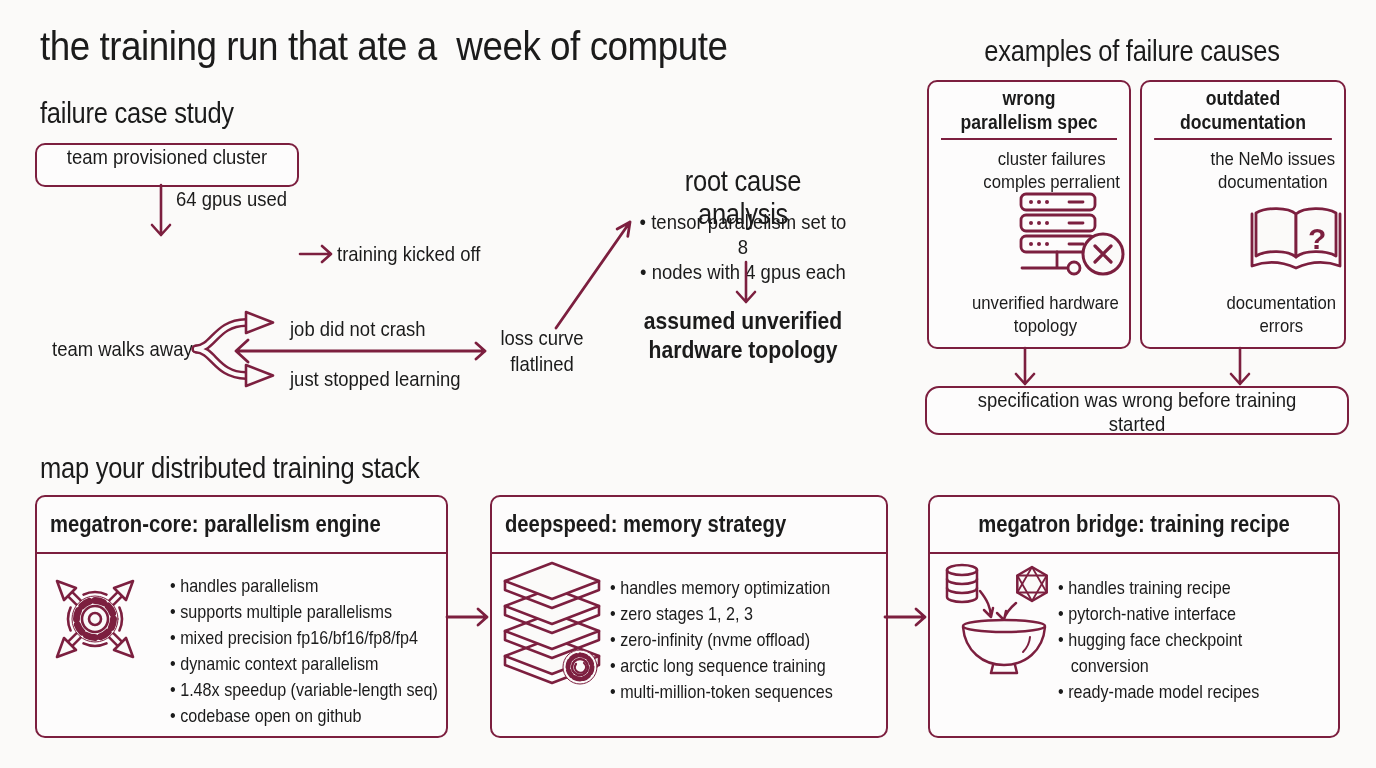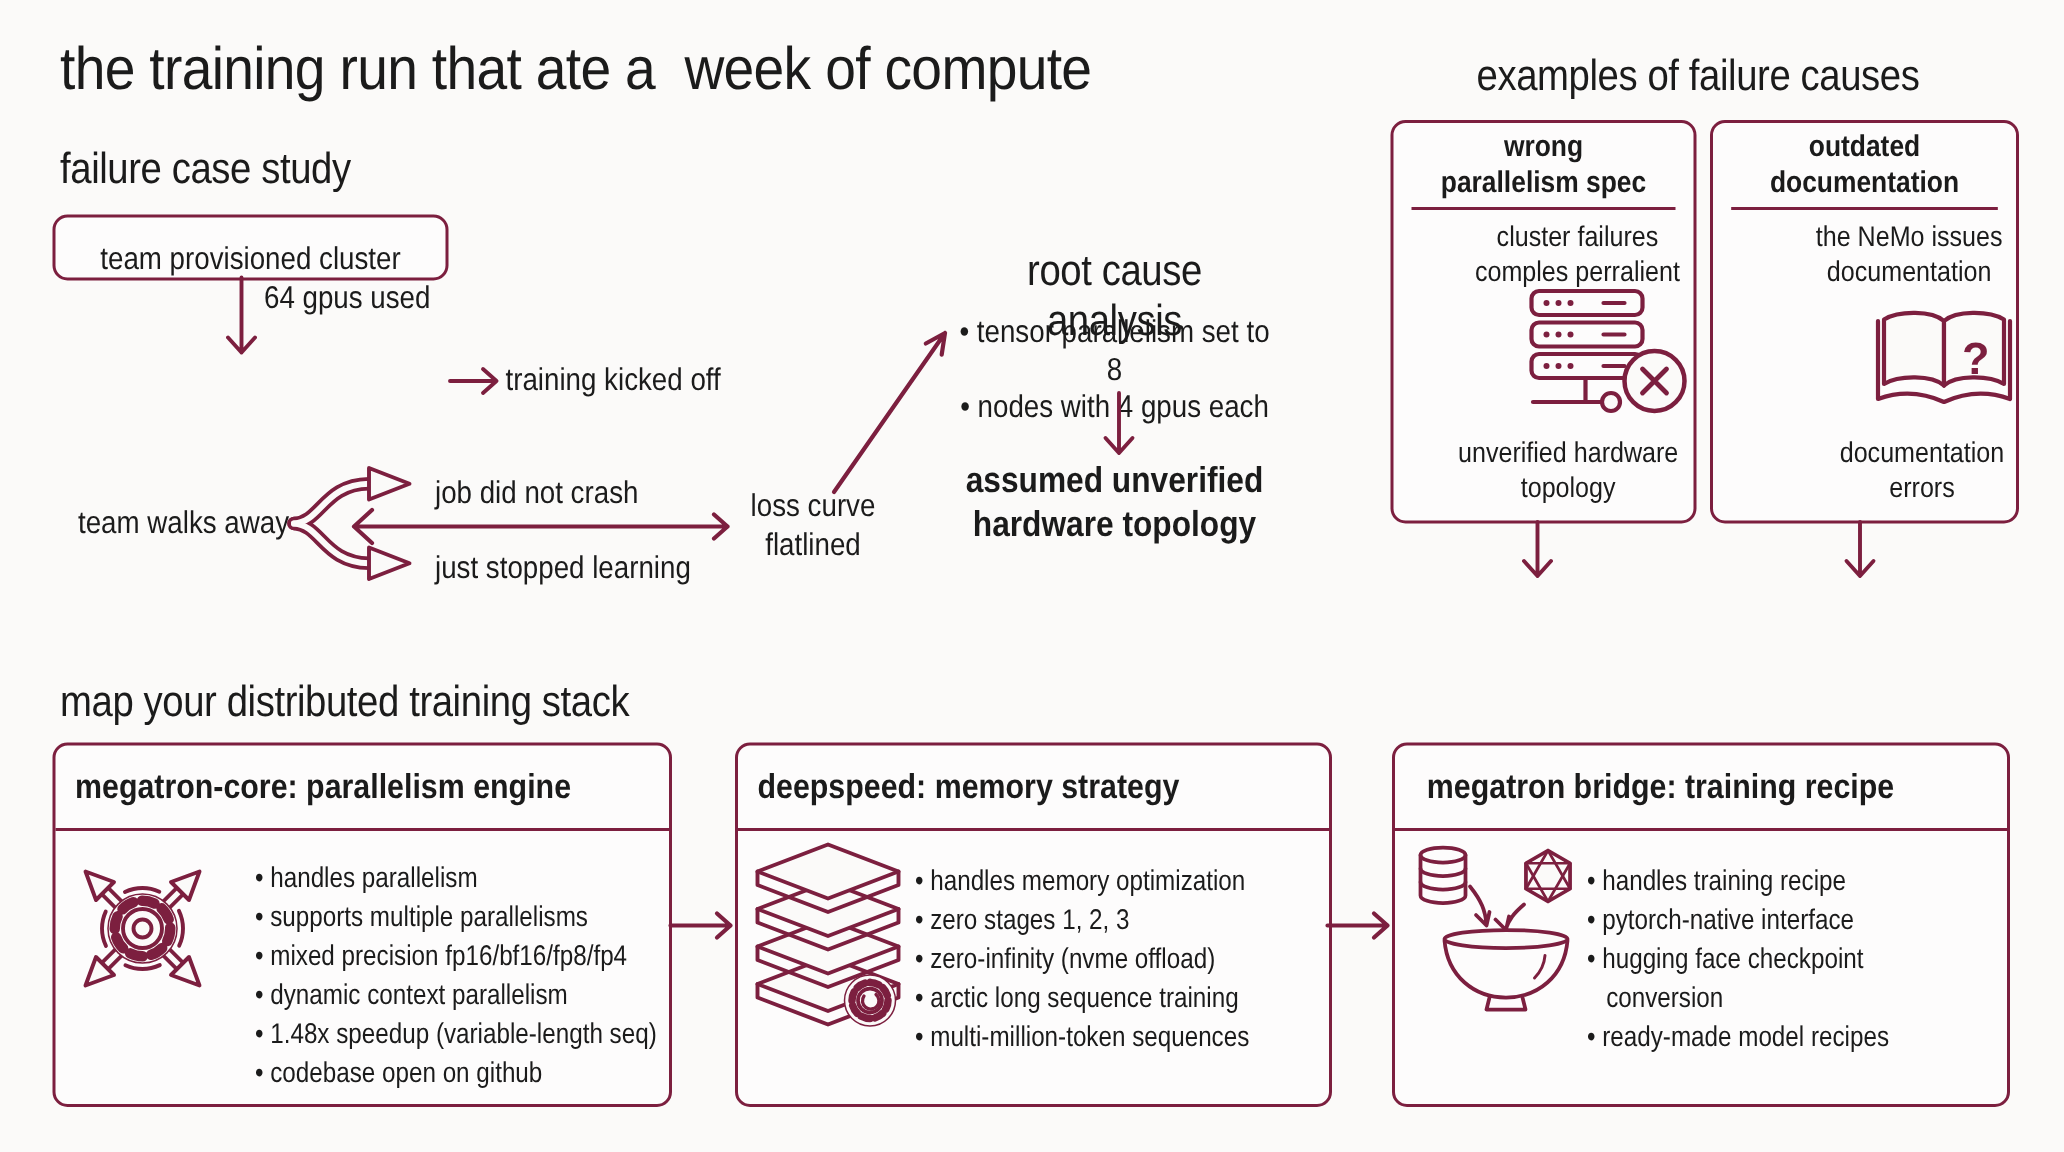--- a/index.html
+++ b/index.html
@@ -12,41 +12,41 @@
   .cond85{transform:scaleX(.85);transform-origin:0 50%;}
   .cond92{transform:scaleX(.92);transform-origin:0 50%;}
   .condc{transform:scaleX(.88);}
   .pre{white-space:pre-line;}
   .ctr{text-align:center;}
 
   .title{font-size:40px;font-weight:500;white-space:pre;letter-spacing:-.5px;}
   .h2{font-size:29px;letter-spacing:-.3px;}
   .lbl{font-size:21px;}
   .fbox{border:2.6px solid var(--mr);border-radius:10px;background:#fdfcfc;
-        display:flex;align-items:flex-end;justify-content:center;}
+        display:flex;align-items:flex-start;justify-content:center;}
   .fbox span{font-size:21px;width:100%;text-align:center;}
   .obs{font-size:21px;line-height:26px;}
   .concl{font-size:24px;font-weight:bold;line-height:29px;}
   .rcb{display:flex;flex-direction:column;align-items:center;}
   .rcb .b-item{font-size:21px;line-height:25px;text-align:center;}
   .b-item::before{content:"• ";}
 
   .xcard{border:2.6px solid var(--mr);border-radius:10px;background:#fdfcfc;
          display:flex;flex-direction:column;align-items:flex-end;}
   .xhead{width:100%;height:58px;border-bottom:2.6px solid var(--mr);box-sizing:border-box;
          display:flex;align-items:center;justify-content:center;
          font-size:20px;font-weight:bold;line-height:24px;text-align:center;}
   .xbody{margin-top:7px;font-size:19px;line-height:23px;text-align:center;}
   .xicon{flex:1;display:flex;align-items:center;justify-content:center;}
   .xcap{margin-bottom:10px;font-size:19px;line-height:23px;text-align:center;}
 
   .scard{border:2.6px solid var(--mr);border-radius:10px;background:#fdfcfc;box-sizing:border-box;}
   .shead{height:57px;border-bottom:2.6px solid var(--mr);box-sizing:border-box;
          display:flex;align-items:center;padding:16px 13px;font-size:23px;font-weight:bold;}
-  .shead.c{padding:0;}
+  .shead.c{justify-content:center;padding:12px;}
   .blts{display:flex;flex-direction:column;}
   .blts .b-item{font-size:19px;line-height:26px;}
   .nw .b-item{white-space:nowrap;}
   .wrapb .b-item{padding-left:15px;text-indent:-15px;}
 
   svg *{stroke:currentColor;fill:none;stroke-linecap:round;stroke-linejoin:round;}
   svg .fbg{fill:var(--bg);}
   svg .fcc{fill:currentColor;stroke:none;}
   svg .bgst{stroke:var(--bg);}
   svg text{stroke:none;fill:currentColor;}
@@ -160,20 +160,23 @@
 errors</div>
   </div>
 
   <svg class="abs arr" style="left:1012px;top:347px" width="26" height="42" viewBox="0 0 26 42">
     <path d="M13,1 V36 M4,27 L13,37 M22,27 L13,37" stroke-width="2.6"></path>
   </svg>
   <svg class="abs arr" style="left:1227px;top:347px" width="26" height="42" viewBox="0 0 26 42">
     <path d="M13,1 V36 M4,27 L13,37 M22,27 L13,37" stroke-width="2.6"></path>
   </svg>
 
+  <div class="abs fbox" style="left:925px;top:386px;width:420px;height:45px;border-radius:14px">
+    <span class="condc">specification was wrong before training started</span>
+  </div>
 
   <div class="abs h2 cond" style="left:40px;top:452px;width:500px">map your distributed training stack</div>
 
   <div class="abs scard" style="left:35px;top:495px;width:413px;height:243px">
     <div class="shead">
       <span class="cond">megatron-core: parallelism engine</span>
     </div>
     <svg class="abs arr" style="left:10px;top:72px" width="96" height="98" viewBox="0 0 96 98">
       <circle cx="48" cy="50" r="27" stroke-width="2.6" pathLength="100" stroke-dasharray="14 11" stroke-dashoffset="7"></circle>
       <g>

